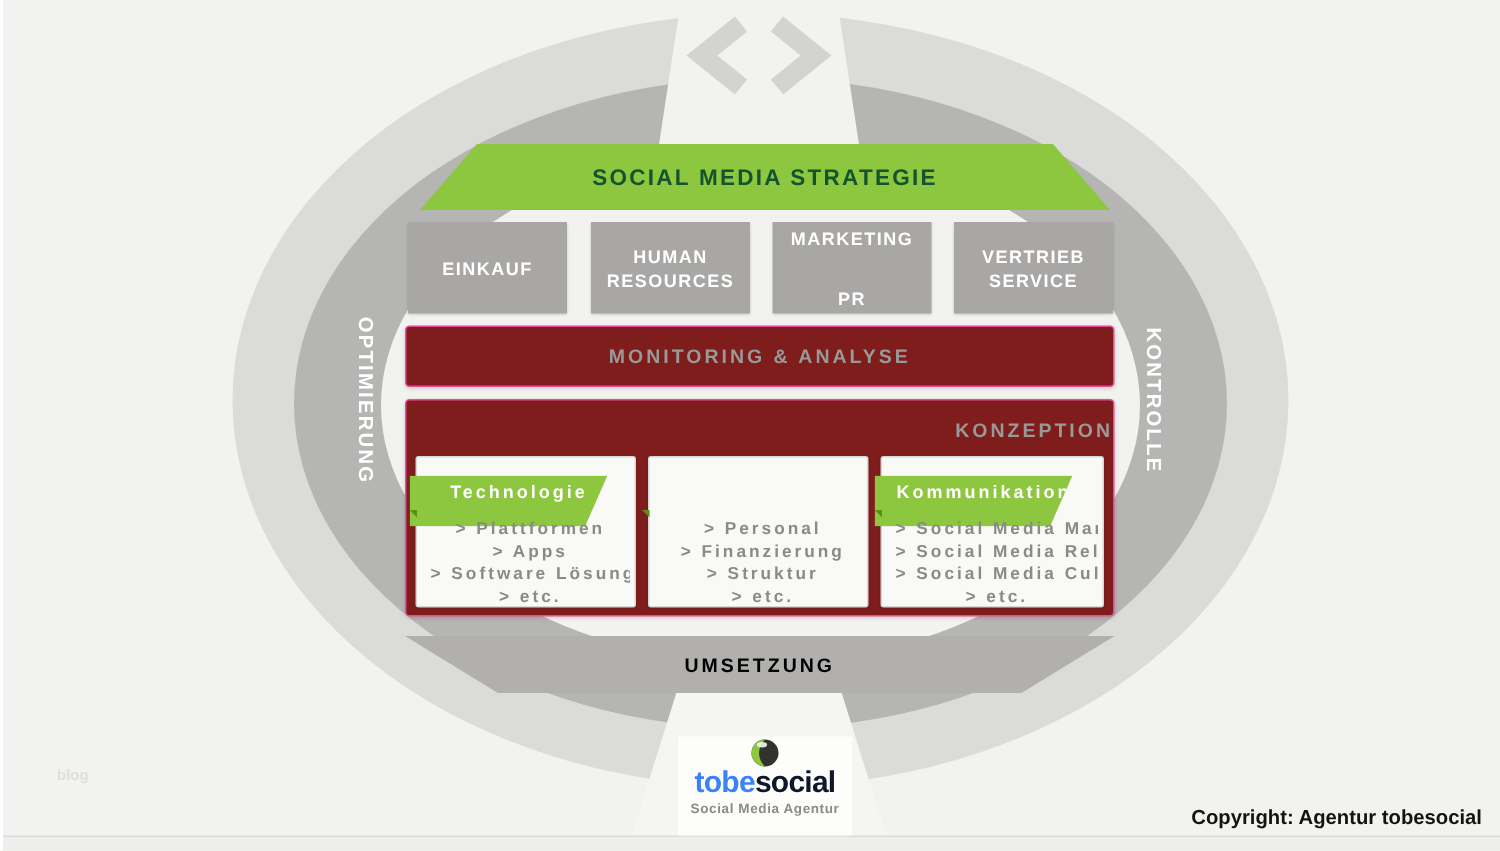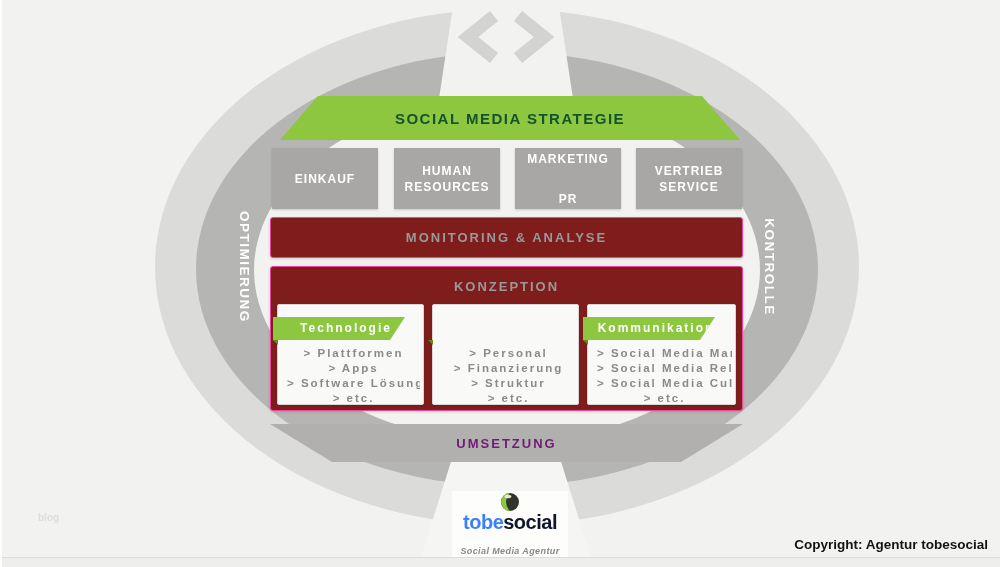--- a/index.html
+++ b/index.html
@@ -46,30 +46,30 @@
 
   .bar {
     left:268px; width:473px; z-index:3;
     background:#7f1d1d; border:1px solid #ec4899; border-radius:3px;
     box-shadow:0 1px 3px rgba(0,0,0,0.15);
     color:#999997; font-weight:bold; font-size:13px; letter-spacing:2px;
     text-align:center;
   }
   #monitoring { top:217px; height:41px; line-height:39px; }
   #konzeption { top:266px; height:145px; }
-  #konzeption-title { padding-top:12px; }
+  #konzeption-title { padding-top:12px;text-align:right; }
 
   .card {
     position:absolute; top:37px; height:101px; width:147px;
     background:#f9f9f7; border:1px solid #d7d7d5; border-radius:2px;
     box-shadow:0 1px 2px rgba(0,0,0,0.12);
   }
   #card-0 { left:6px; } #card-1 { left:161px; } #card-2 { left:316px; width:149px; }
   .ribbon {
-    position:absolute; left:-5px; top:12px; height:23px; width:132px;
+    position:absolute; left:-5px; top:12px; height:34px; width:132px;
     background:#8dc63f;
     clip-path:polygon(0 0, 100% 0, calc(100% - 15px) 100%, 0 100%);
     color:#fff; font-weight:bold; font-size:12px; line-height:23px;
     padding-left:14px;
   }
   .ribbon-fold {
     position:absolute; left:-5px; top:35px; width:0; height:0;
     border-top:5px solid #5e8d1d; border-left:5px solid transparent;
   }
   .card-list { position:absolute; left:9px; top:41px; right:3px; }
@@ -77,41 +77,41 @@
     color:#8a8a88; font-size:11.5px; line-height:15px; white-space:nowrap;
     overflow:hidden;
   }
 
   
   #umsetzung {
     left:268px; top:424px; width:473px; height:38px; z-index:3;
     background:#b1b0ae;
     clip-path:polygon(0 0, 100% 0, calc(100% - 62px) 100%, 62px 100%);
     display:flex; align-items:center; justify-content:center;
-    color:#701a75; font-weight:bold; font-size:13px; letter-spacing:2px;
+    color:#000000; font-weight:bold; font-size:13px; letter-spacing:2px;
   }
 
   
   #bottom-strip {
     left:0; top:557px; width:1000px; height:10px; z-index:4;
     background:#eeeeec; border-top:1px solid #dcdcda;
   }
 
   
   #logo-box {
     left:450px; top:491px; width:116px; height:66px; z-index:5;
     background:#fdfdfc;
     display:flex; flex-direction:column; align-items:center; justify-content:flex-start;
   }
   #logo-globe { margin-top:1px; }
   .wordmark { font-weight:bold; font-size:20px; line-height:20px; letter-spacing:-0.5px; }
   .wordmark .dark { color:#3b82f6; }
   .wordmark .green { color:#0f172a; }
   #logo-tagline {
-    color:#8a8a88; font-weight:bold; font-size:9px; letter-spacing:0.4px; margin-top:14px;font-style:italic;
+    color:#8a8a88; font-weight:bold; font-size:9px; letter-spacing:0.4px; margin-top:2px;
   }
 
   #copyright {
     right:12px; top:537px; z-index:5;
     color:#131312; font-weight:bold; font-size:13.5px;
   }
   #watermark {
     left:36px; top:512px; z-index:2;
     color:#dededc; font-size:10px; font-weight:bold;
   }

